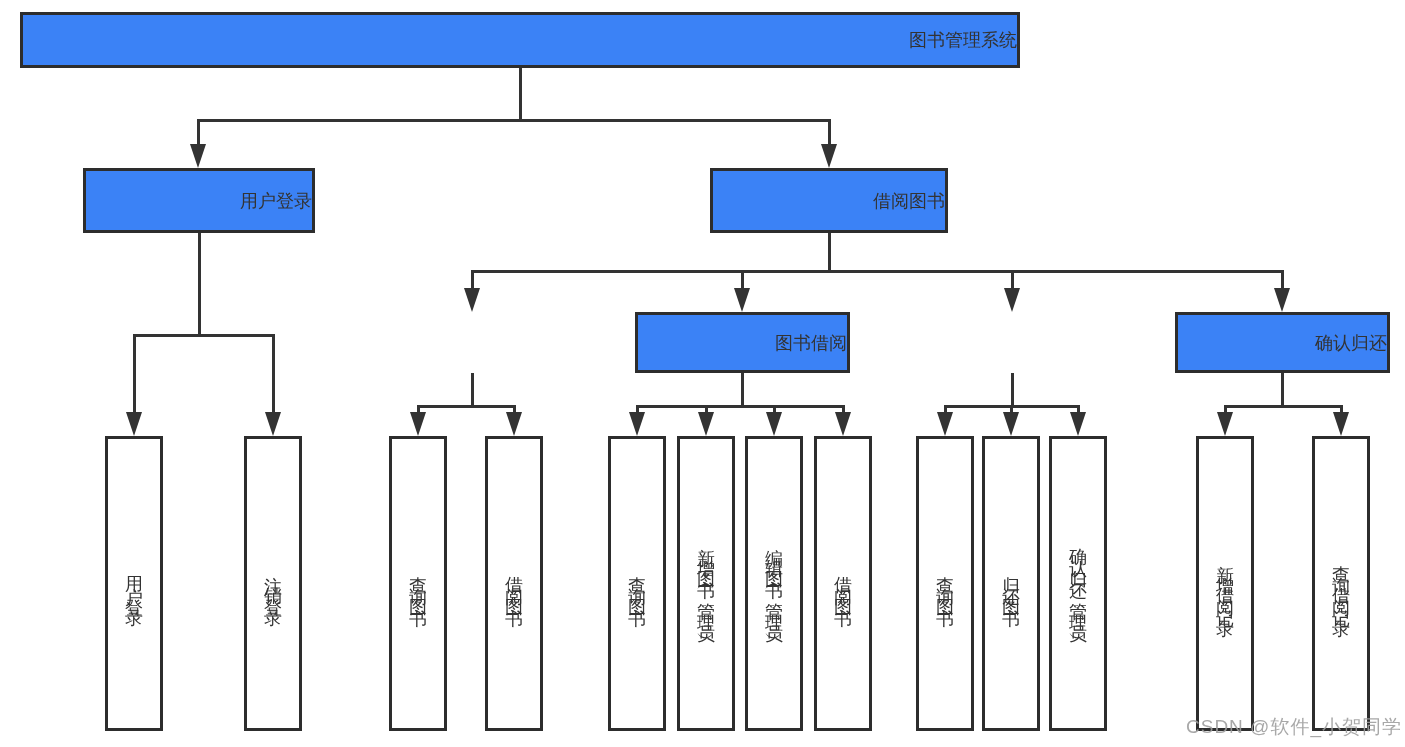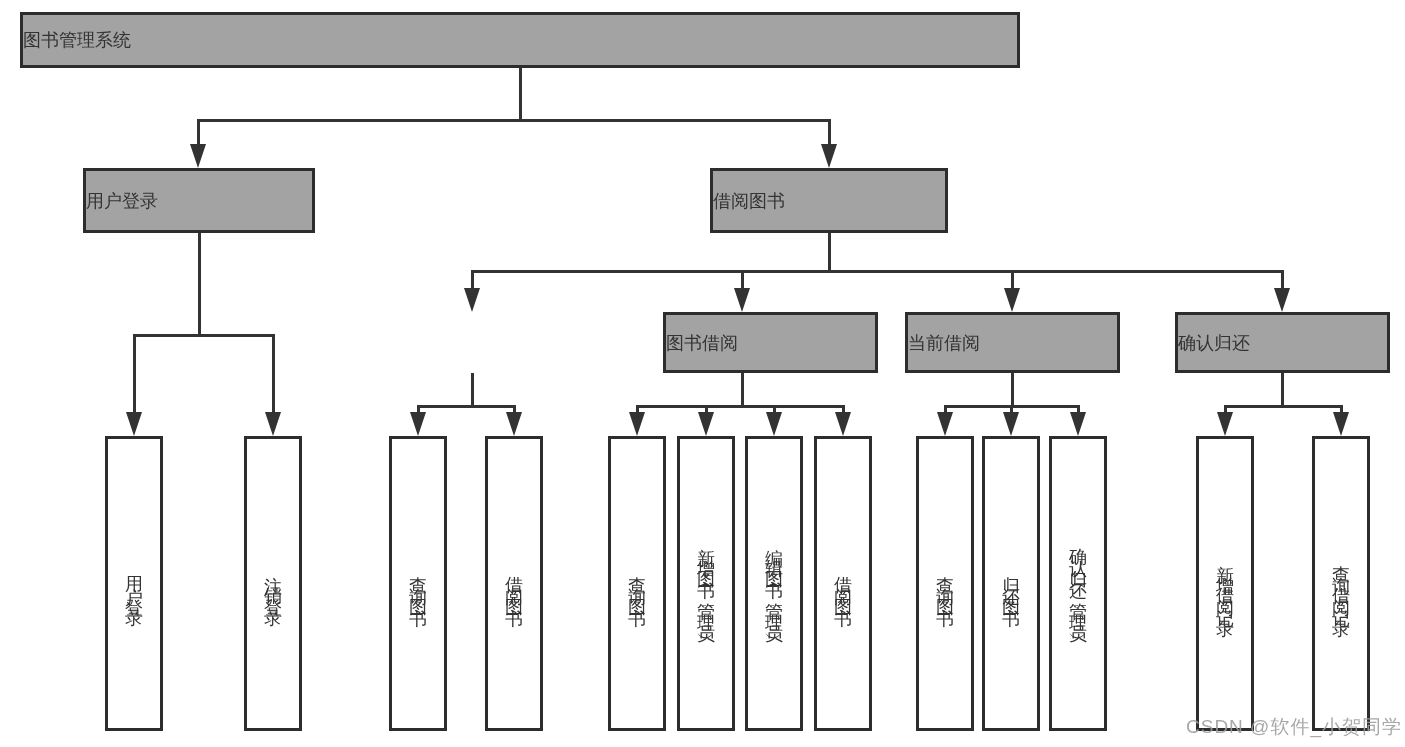--- a/index.html
+++ b/index.html
@@ -8,22 +8,22 @@
     width:1405px;height:747px;
     background:#ffffff;
     font-family:"Liberation Sans", sans-serif;
     color:#333333;
     overflow:hidden;
   }
   .box{
     position:absolute;
     box-sizing:border-box;
     border:3px solid #2d2d2d;
-    background:#a3a3a3;
-    display:flex;align-items:center;justify-content:flex-start;
+    background:#3b82f6;
+    display:flex;align-items:center;justify-content:flex-end;
     font-size:18px;
     color:#333333;
     text-align:center;
   }
   .vbox{
     position:absolute;
     box-sizing:border-box;
     border:3px solid #2d2d2d;
     background:#ffffff;
     display:flex;align-items:center;justify-content:center;
@@ -90,25 +90,22 @@
   <div class="hline" style="left:471px;top:270px;width:813px;"></div>
   <div class="vline" style="left:471px;top:270px;height:20px;"></div>
   <div class="arrow" style="left:464px;top:288px;"></div>
   <div class="vline" style="left:741px;top:270px;height:20px;"></div>
   <div class="arrow" style="left:734px;top:288px;"></div>
   <div class="vline" style="left:1011px;top:270px;height:20px;"></div>
   <div class="arrow" style="left:1004px;top:288px;"></div>
   <div class="vline" style="left:1281px;top:270px;height:20px;"></div>
   <div class="arrow" style="left:1274px;top:288px;"></div>
 
-  <div class="box" style="left:635px;top:312px;width:215px;height:61px;margin-left:28px;">
+  <div class="box" style="left:635px;top:312px;width:215px;height:61px;">
     <span>图书借阅</span>
-  </div>
-  <div class="box" style="left:905px;top:312px;width:215px;height:61px;">
-    <span>当前借阅</span>
   </div>
   <div class="box" style="left:1175px;top:312px;width:215px;height:61px;">
     <span>确认归还</span>
   </div>
 
   <div class="vline" style="left:471px;top:373px;height:35px;"></div>
   <div class="hline" style="left:417px;top:405px;width:98px;"></div>
   <div class="vline" style="left:417px;top:405px;height:9px;"></div>
   <div class="arrow" style="left:410px;top:412px;"></div>
   <div class="vline" style="left:513px;top:405px;height:9px;"></div>

